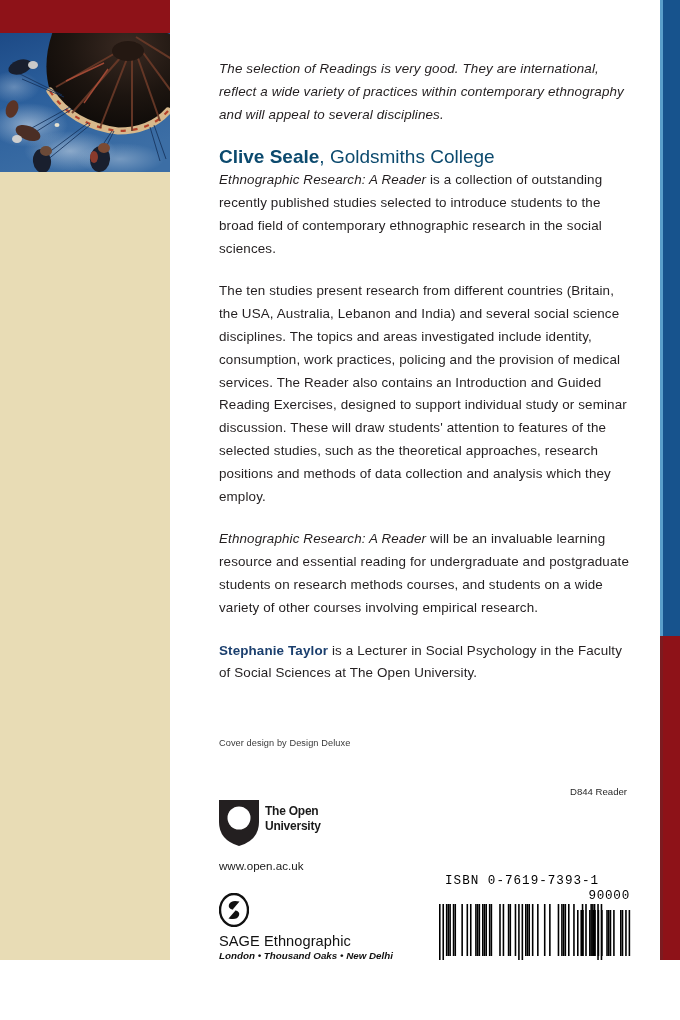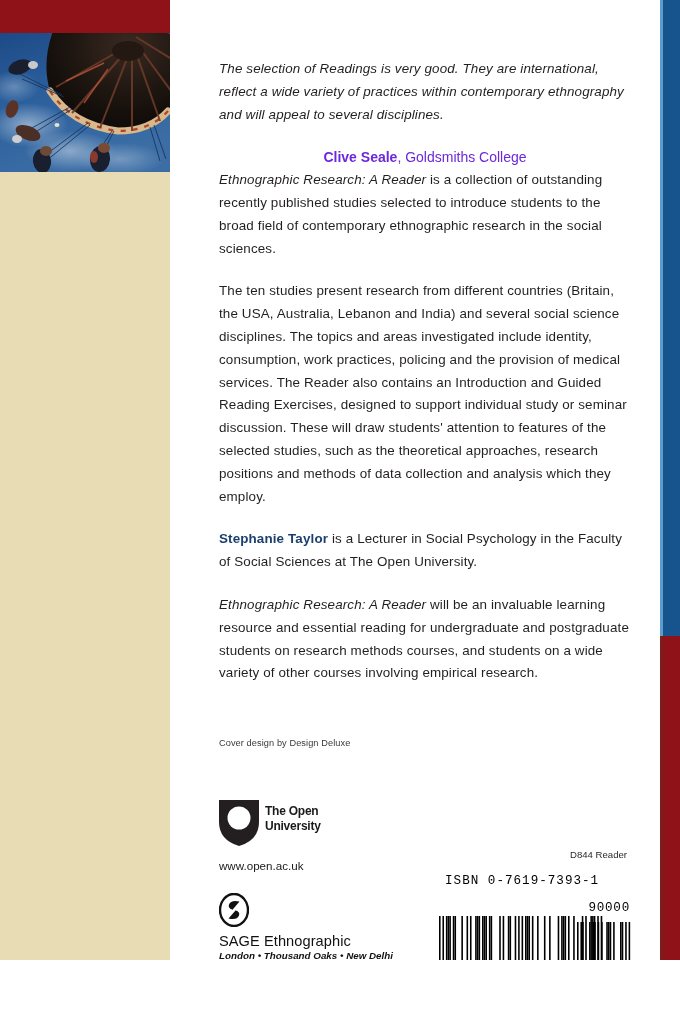--- a/index.html
+++ b/index.html
@@ -92,24 +92,24 @@
     font-size: 13.4px;
     line-height: 22.8px;
     color: #231f20;
     letter-spacing: 0.01em;
   }
   .quote {
     font-style: italic;
   }
   .attrib {
     margin: 6px 0 0 0;
-    text-align: center;
-    font-size: 14px;
+    text-align: left;
+    font-size: 19px;
     line-height: 22.8px;
-    color: #6d28d9;
+    color: #0c4a6e;
   }
   .attrib b { font-weight: bold; }
   .title-italic { font-style: italic; }
   .author-name {
     font-weight: bold;
     color: #1b3f6e;
   }
   .quote-block { padding-top: 58px; }
   .para-gap-1 { margin-top: 36px; }
   .para-gap-2 { margin-top: 23px; }
@@ -149,21 +149,21 @@
   }
   .ou-url {
     margin-top: 13px;
     font-size: 11.6px;
     color: #1a1a1a;
   }
 
   .d844 {
     position: absolute;
     left: 570px;
-    top: 849px;
+    top: 786px;
     font-size: 9.6px;
     color: #2a2a2a;
   }
 
   
   .sage-block {
     position: absolute;
     left: 219px;
     top: 893px;
     width: 230px;
@@ -204,21 +204,21 @@
     color: #000;
     white-space: nowrap;
     margin-left: 8px;
   }
   .addon-text {
     font-family: "Liberation Mono", monospace;
     font-size: 12.6px;
     letter-spacing: 0.06em;
     color: #000;
     text-align: right;
-    margin-top: 13px;
+    margin-top: 1px;
     margin-right: 2px;
   }
   .bars-wrap { position: relative; margin-top: 1px; }
   .digits {
     font-family: "Liberation Mono", monospace;
     font-size: 11px;
     color: #000;
     position: relative;
     height: 14px;
   }
@@ -325,23 +325,23 @@
 
     <div class="quote-block">
       <p class="body-text quote">The selection of Readings is very good. They are international, reflect a wide variety of practices within contemporary ethnography and will appeal to several disciplines.</p>
       <p class="attrib"><b>Clive Seale</b><span>, Goldsmiths College</span></p>
     </div>
 
     <p class="body-text para-gap-1"><span class="title-italic">Ethnographic Research: A Reader</span><span> is a collection of outstanding recently published studies selected to introduce students to the broad field of contemporary ethnographic research in the social sciences.</span></p>
 
     <p class="body-text para-gap-2">The ten studies present research from different countries (Britain, the USA, Australia, Lebanon and India) and several social science disciplines. The topics and areas investigated include identity, consumption, work practices, policing and the provision of medical services. The Reader also contains an Introduction and Guided Reading Exercises, designed to support individual study or seminar discussion. These will draw students' attention to features of the selected studies, such as the theoretical approaches, research positions and methods of data collection and analysis which they employ.</p>
 
+    <p class="body-text para-gap-3"><span class="title-italic">Ethnographic Research: A Reader</span><span> will be an invaluable learning resource and essential reading for undergraduate and postgraduate students on research methods courses, and students on a wide variety of other courses involving empirical research.</span></p>
+
     <p class="body-text para-gap-4"><span class="author-name">Stephanie Taylor</span><span> is a Lecturer in Social Psychology in the Faculty of Social Sciences at The Open University.</span></p>
-
-    <p class="body-text para-gap-3"><span class="title-italic">Ethnographic Research: A Reader</span><span> will be an invaluable learning resource and essential reading for undergraduate and postgraduate students on research methods courses, and students on a wide variety of other courses involving empirical research.</span></p>
   </div>
 
   <div class="credit">Cover design by Design Deluxe</div>
 
   <div class="ou-block">
     <div class="ou-logo-row">
       <svg class="ou-shield" width="40" height="46" viewBox="0 0 40 46">
         <path d="M0 0 H40 V22 Q40 40 20 46 Q0 40 0 22 Z" fill="#231f20"></path>
         <circle cx="20" cy="18" r="11.5" fill="#ffffff"></circle>
       </svg>

